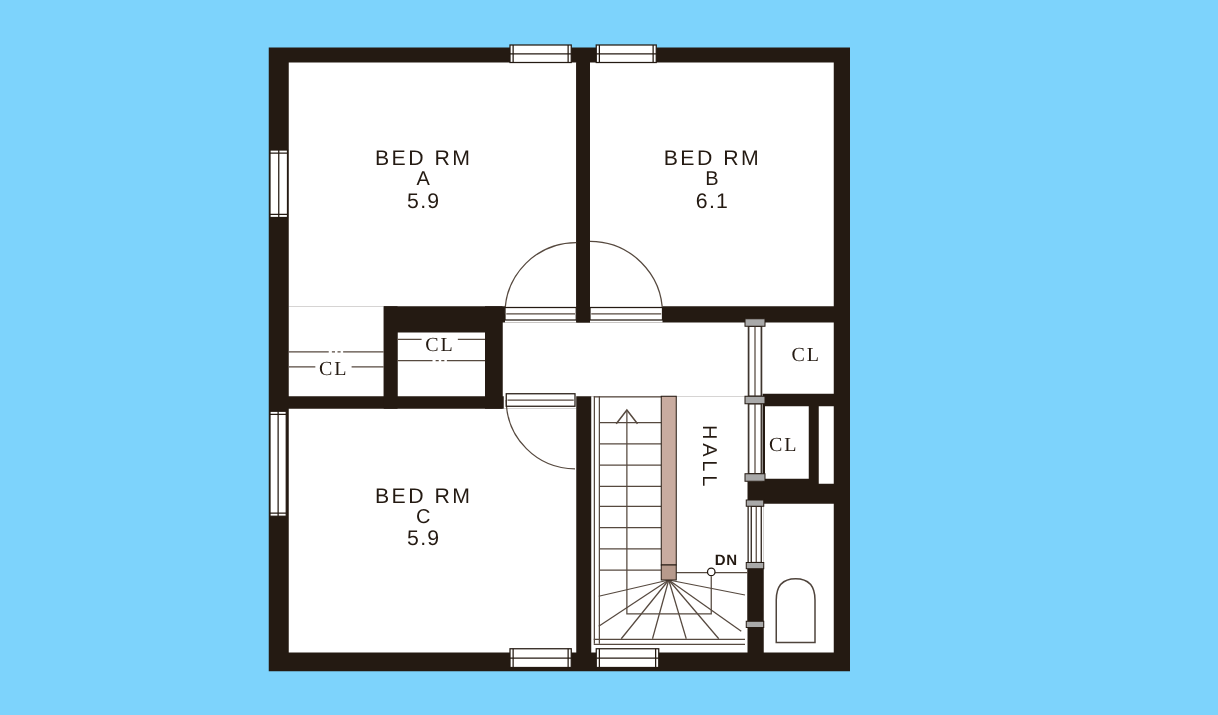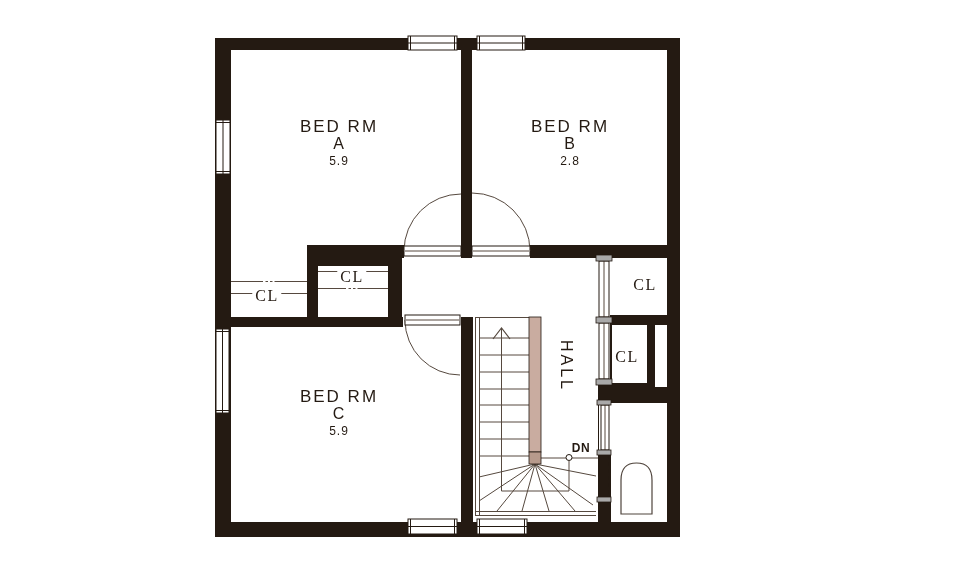--- a/index.html
+++ b/index.html
@@ -1,23 +1,23 @@
 <!DOCTYPE html>
 <html><head>
 <meta charset="utf-8">
 <style>
   html,body{margin:0;padding:0;background:#000;}
-  #stage{position:relative;width:974px;height:572px;background:#ffffff;overflow:hidden;
+  #stage{position:relative;width:974px;height:572px;background:#7dd3fc;overflow:hidden;
          font-family:"Liberation Sans",sans-serif;}
   #planSvg{position:absolute;left:0;top:0;}
   .label{position:absolute;color:#241a12;white-space:nowrap;}
   .room-label{text-align:center;transform:translateX(-50%);}
   .room-name{font-size:17px;letter-spacing:2px;line-height:17px;}
   .room-letter{font-size:16px;letter-spacing:1px;line-height:17px;}
-  .room-area{font-size:12px;letter-spacing:1px;line-height:18px;}
+  .room-area{font-size:17px;letter-spacing:1px;line-height:18px;}
   .cl-label{font-size:16px;letter-spacing:1.5px;background:#fff;padding:0 3px;
             transform:translate(-50%,-50%);font-family:Liberation Serif, serif;}
   .hall-label{font-size:16px;letter-spacing:3px;transform:translate(-50%,-50%) rotate(90deg);}
   .dn-label{font-size:12px;font-weight:bold;letter-spacing:.5px;transform:translate(-50%,-50%);}
 </style>
 </head>
 <body>
 
 <div id="stage">
 
@@ -182,21 +182,21 @@
 
   <div class="label room-label" style="left:339px;top:118px;">
     <div class="room-name">BED RM</div>
     <div class="room-letter">A</div>
     <div class="room-area">5.9</div>
   </div>
 
   <div class="label room-label" style="left:570px;top:118px;">
     <div class="room-name">BED RM</div>
     <div class="room-letter">B</div>
-    <div class="room-area">2.8</div>
+    <div class="room-area">6.1</div>
   </div>
 
   <div class="label room-label" style="left:339px;top:388px;">
     <div class="room-name">BED RM</div>
     <div class="room-letter">C</div>
     <div class="room-area">5.9</div>
   </div>
 
   <div class="label cl-label" style="left:267px;top:296px;">CL</div>
   <div class="label cl-label" style="left:352px;top:277px;">CL</div>

